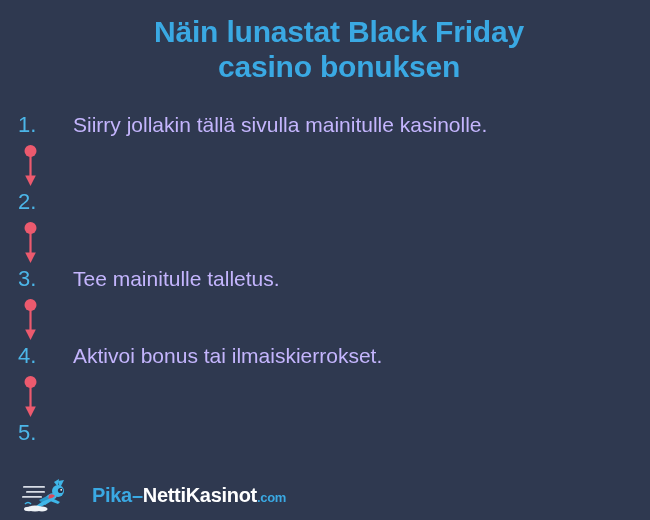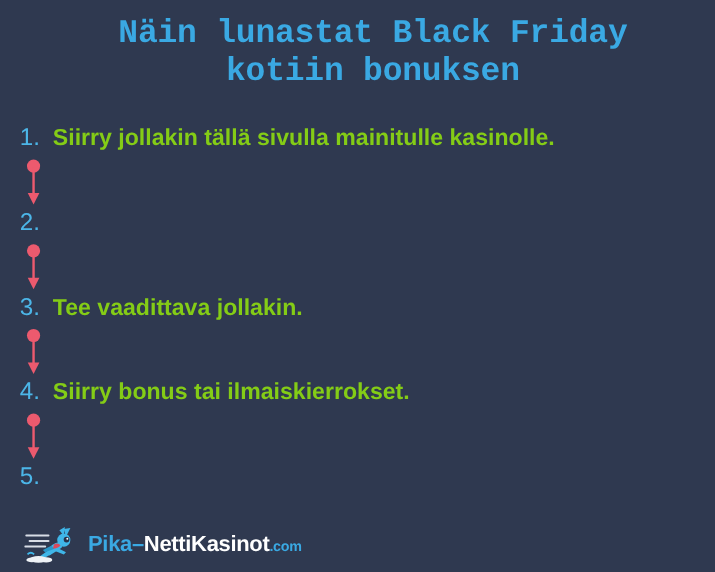--- a/index.html
+++ b/index.html
@@ -32,21 +32,21 @@
     width: 650px;
     text-align: center;
     line-height: 1.18;
   }
   .title-line {
     display: block;
     color: #3aa9e3;
     font-size: 30px;
     font-weight: bold;
     letter-spacing: -0.2px;
-    font-family: Liberation Mono, monospace;
+    font-family: Liberation Sans, sans-serif;
     padding-left: 28px;
   }
 
   
   .steps {
     position: absolute;
     top: 112px;
     left: 0;
     width: 650px;
   }
@@ -59,46 +59,47 @@
   }
   .step-num {
     color: #4cb6e8;
     font-size: 22px;
     font-weight: normal;
     min-width: 30px;
     flex: 0 0 auto;
     font-family: "Liberation Sans", sans-serif;
   }
   .step-text {
-    color: #84cc16;
+    color: #c4b5fd;
     font-size: 21px;
-    font-weight: bold;
+    font-weight: normal;
     white-space: nowrap;
     font-family: "Liberation Sans", sans-serif;
+    margin-left: 25px;
   }
 
   
   .connector {
     position: relative;
     height: 45px;
     padding-left: 18px;
   }
   .connector-svg {
     display: block;
     margin-left: 3px;
   }
 
   
   .logo {
     position: absolute;
     left: 22px;
     bottom: 8px;
     display: flex;
     align-items: center;
-    gap: 8px;
+    gap: 20px;
   }
   .logo-mark {
     display: block;
     flex: 0 0 auto;
   }
   .logo-text {
     font-size: 20px;
     font-weight: bold;
     letter-spacing: -0.3px;
     white-space: nowrap;
@@ -108,21 +109,21 @@
   .logo-netti  { color: #ffffff; }
   .logo-com    { color: #3aa9e3; font-size: 13px; }
 </style>
 </head>
 <body>
 
 <div class="infographic">
 
   <div class="title-block">
     <span class="title-line">Näin lunastat Black Friday</span>
-    <span class="title-line">kotiin bonuksen</span>
+    <span class="title-line">casino bonuksen</span>
   </div>
 
   <div class="steps">
 
     <div class="step-row">
       <span class="step-num">1.</span>
       <span class="step-text">Siirry jollakin tällä sivulla mainitulle kasinolle.</span>
     </div>
 
     <div class="connector">
@@ -140,34 +141,34 @@
     <div class="connector">
       <svg class="connector-svg" width="20" height="44" viewBox="0 0 20 44">
         <circle cx="9.5" cy="7" r="6" fill="#ec5a6e"></circle>
         <line x1="9.5" y1="8" x2="9.5" y2="33" stroke="#ec5a6e" stroke-width="2.2"></line>
         <polygon points="9.5,42 4.2,31.5 14.8,31.5" fill="#ec5a6e"></polygon>
       </svg>
     </div>
 
     <div class="step-row">
       <span class="step-num">3.</span>
-      <span class="step-text">Tee vaadittava jollakin.</span>
+      <span class="step-text">Tee mainitulle talletus.</span>
     </div>
 
     <div class="connector">
       <svg class="connector-svg" width="20" height="44" viewBox="0 0 20 44">
         <circle cx="9.5" cy="7" r="6" fill="#ec5a6e"></circle>
         <line x1="9.5" y1="8" x2="9.5" y2="33" stroke="#ec5a6e" stroke-width="2.2"></line>
         <polygon points="9.5,42 4.2,31.5 14.8,31.5" fill="#ec5a6e"></polygon>
       </svg>
     </div>
 
     <div class="step-row">
       <span class="step-num">4.</span>
-      <span class="step-text">Siirry bonus tai ilmaiskierrokset.</span>
+      <span class="step-text">Aktivoi bonus tai ilmaiskierrokset.</span>
     </div>
 
     <div class="connector">
       <svg class="connector-svg" width="20" height="44" viewBox="0 0 20 44">
         <circle cx="9.5" cy="7" r="6" fill="#ec5a6e"></circle>
         <line x1="9.5" y1="8" x2="9.5" y2="33" stroke="#ec5a6e" stroke-width="2.2"></line>
         <polygon points="9.5,42 4.2,31.5 14.8,31.5" fill="#ec5a6e"></polygon>
       </svg>
     </div>
 

